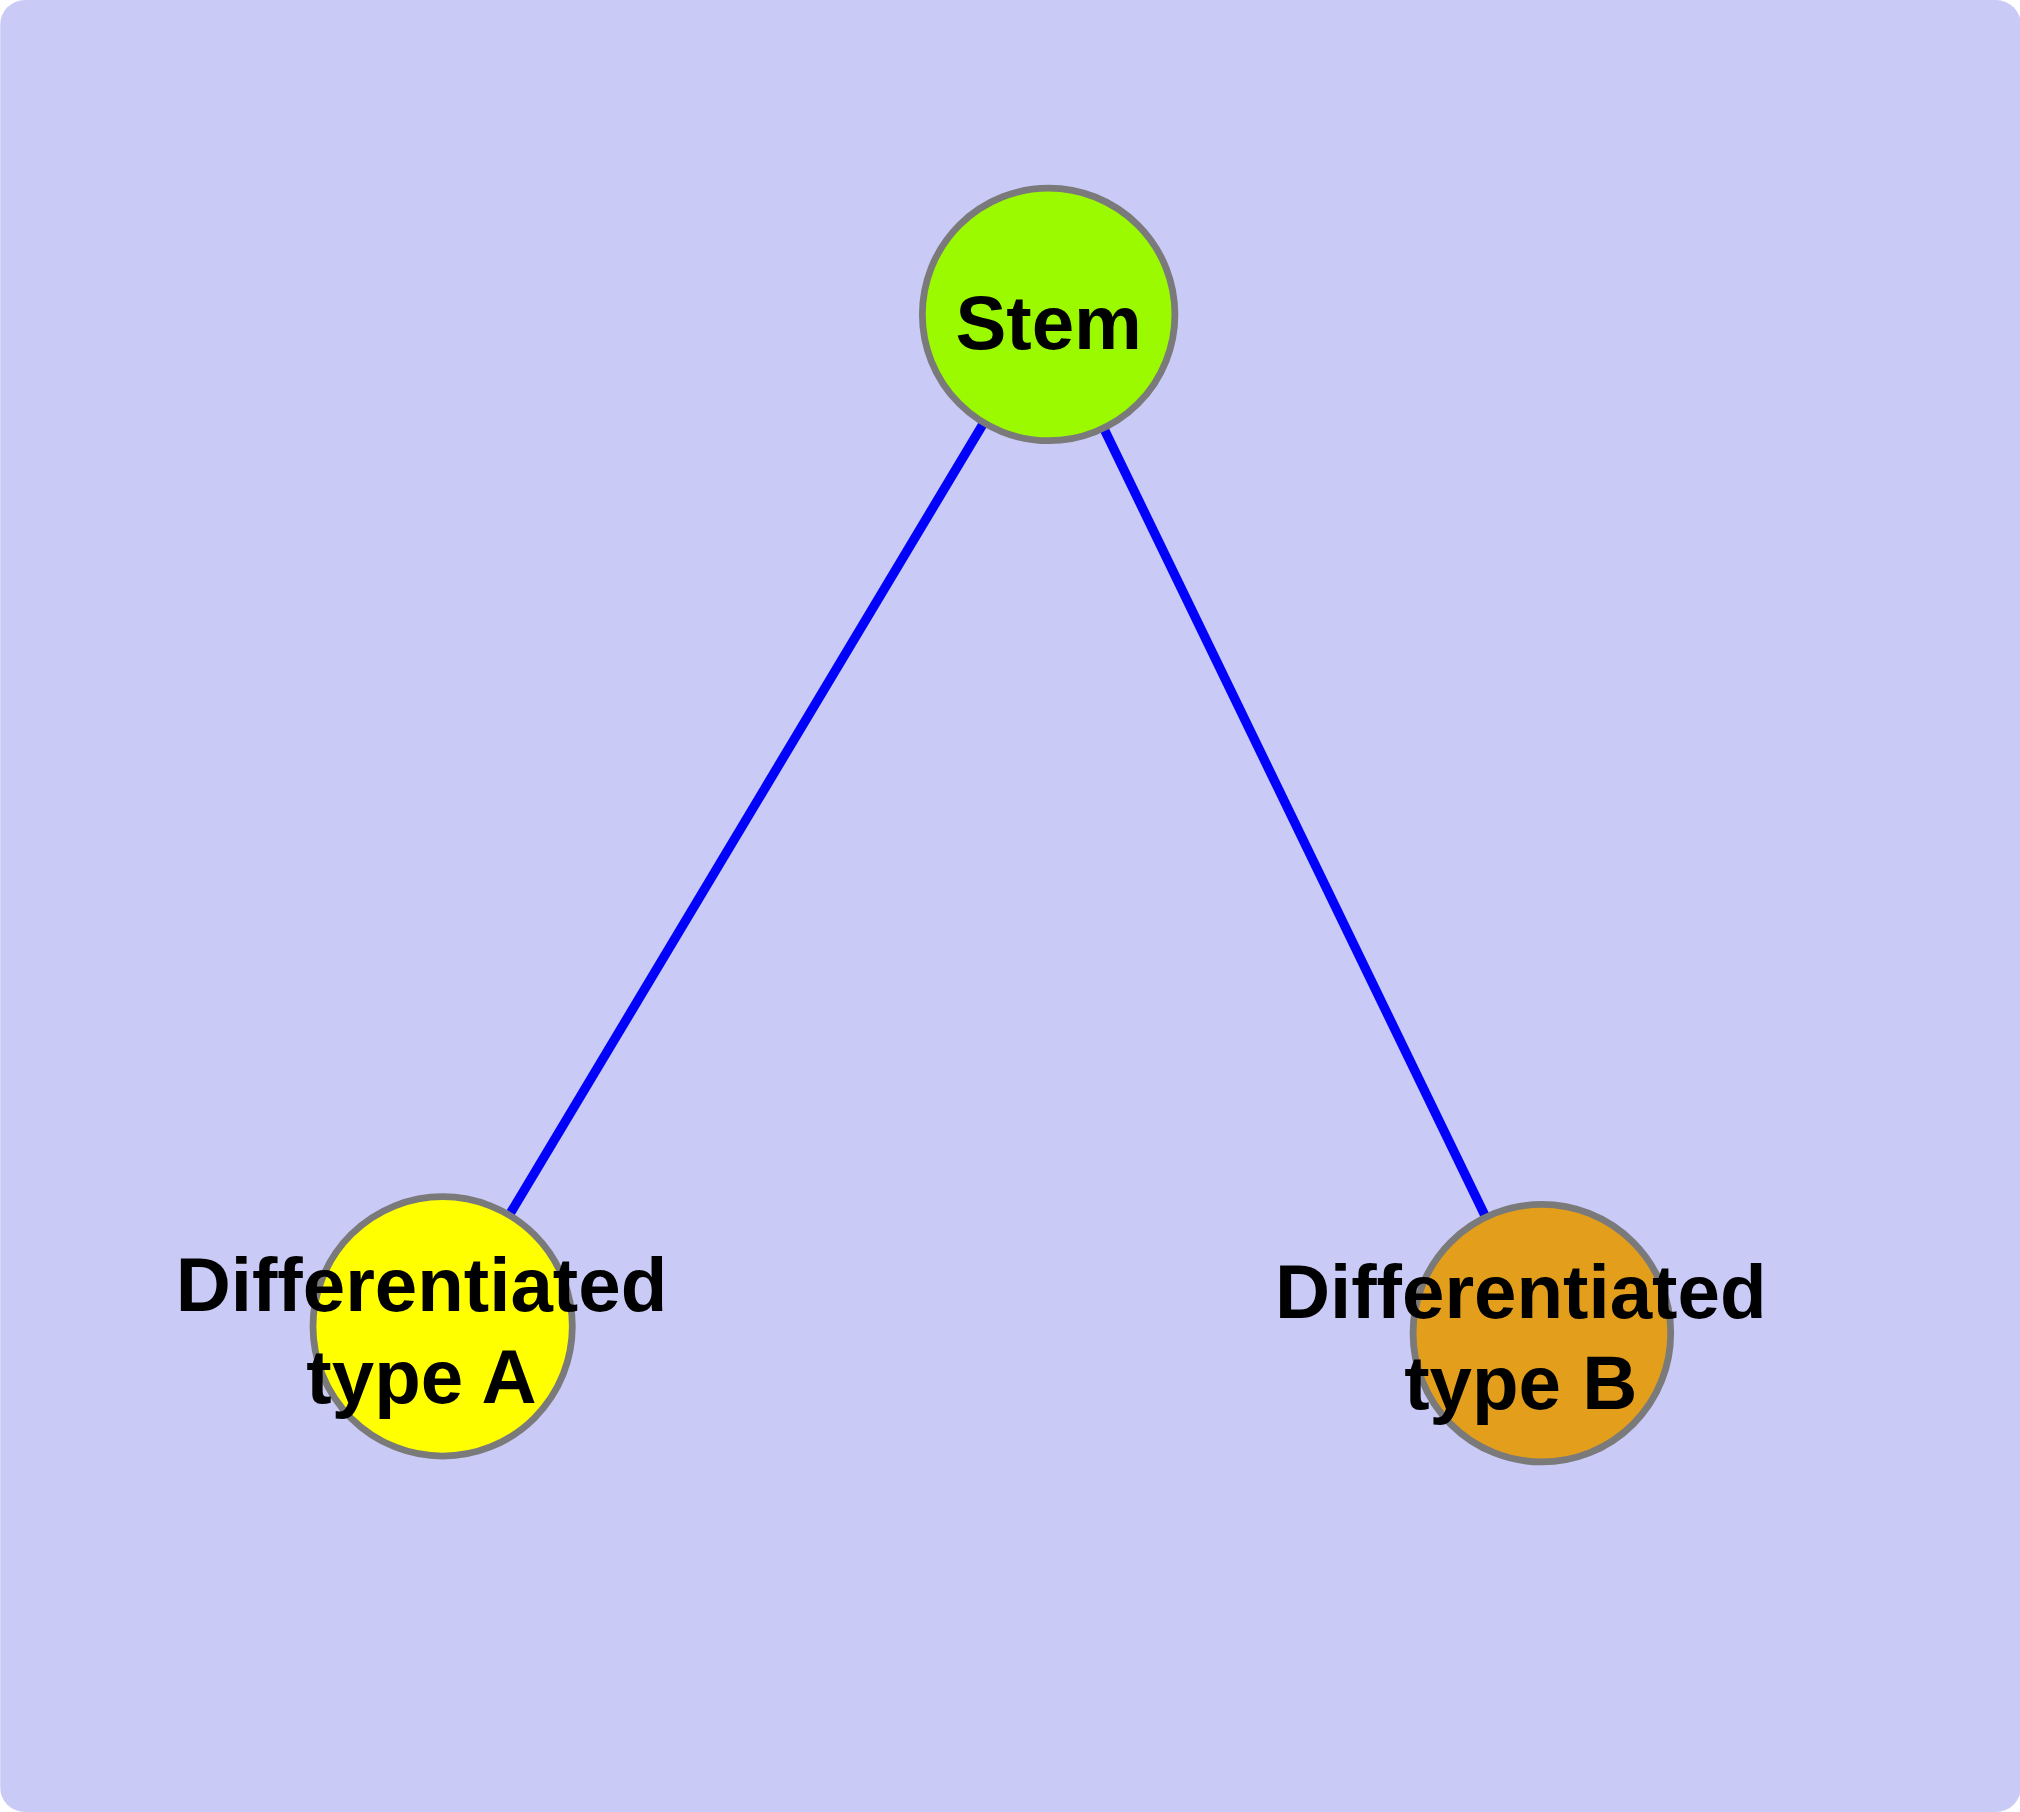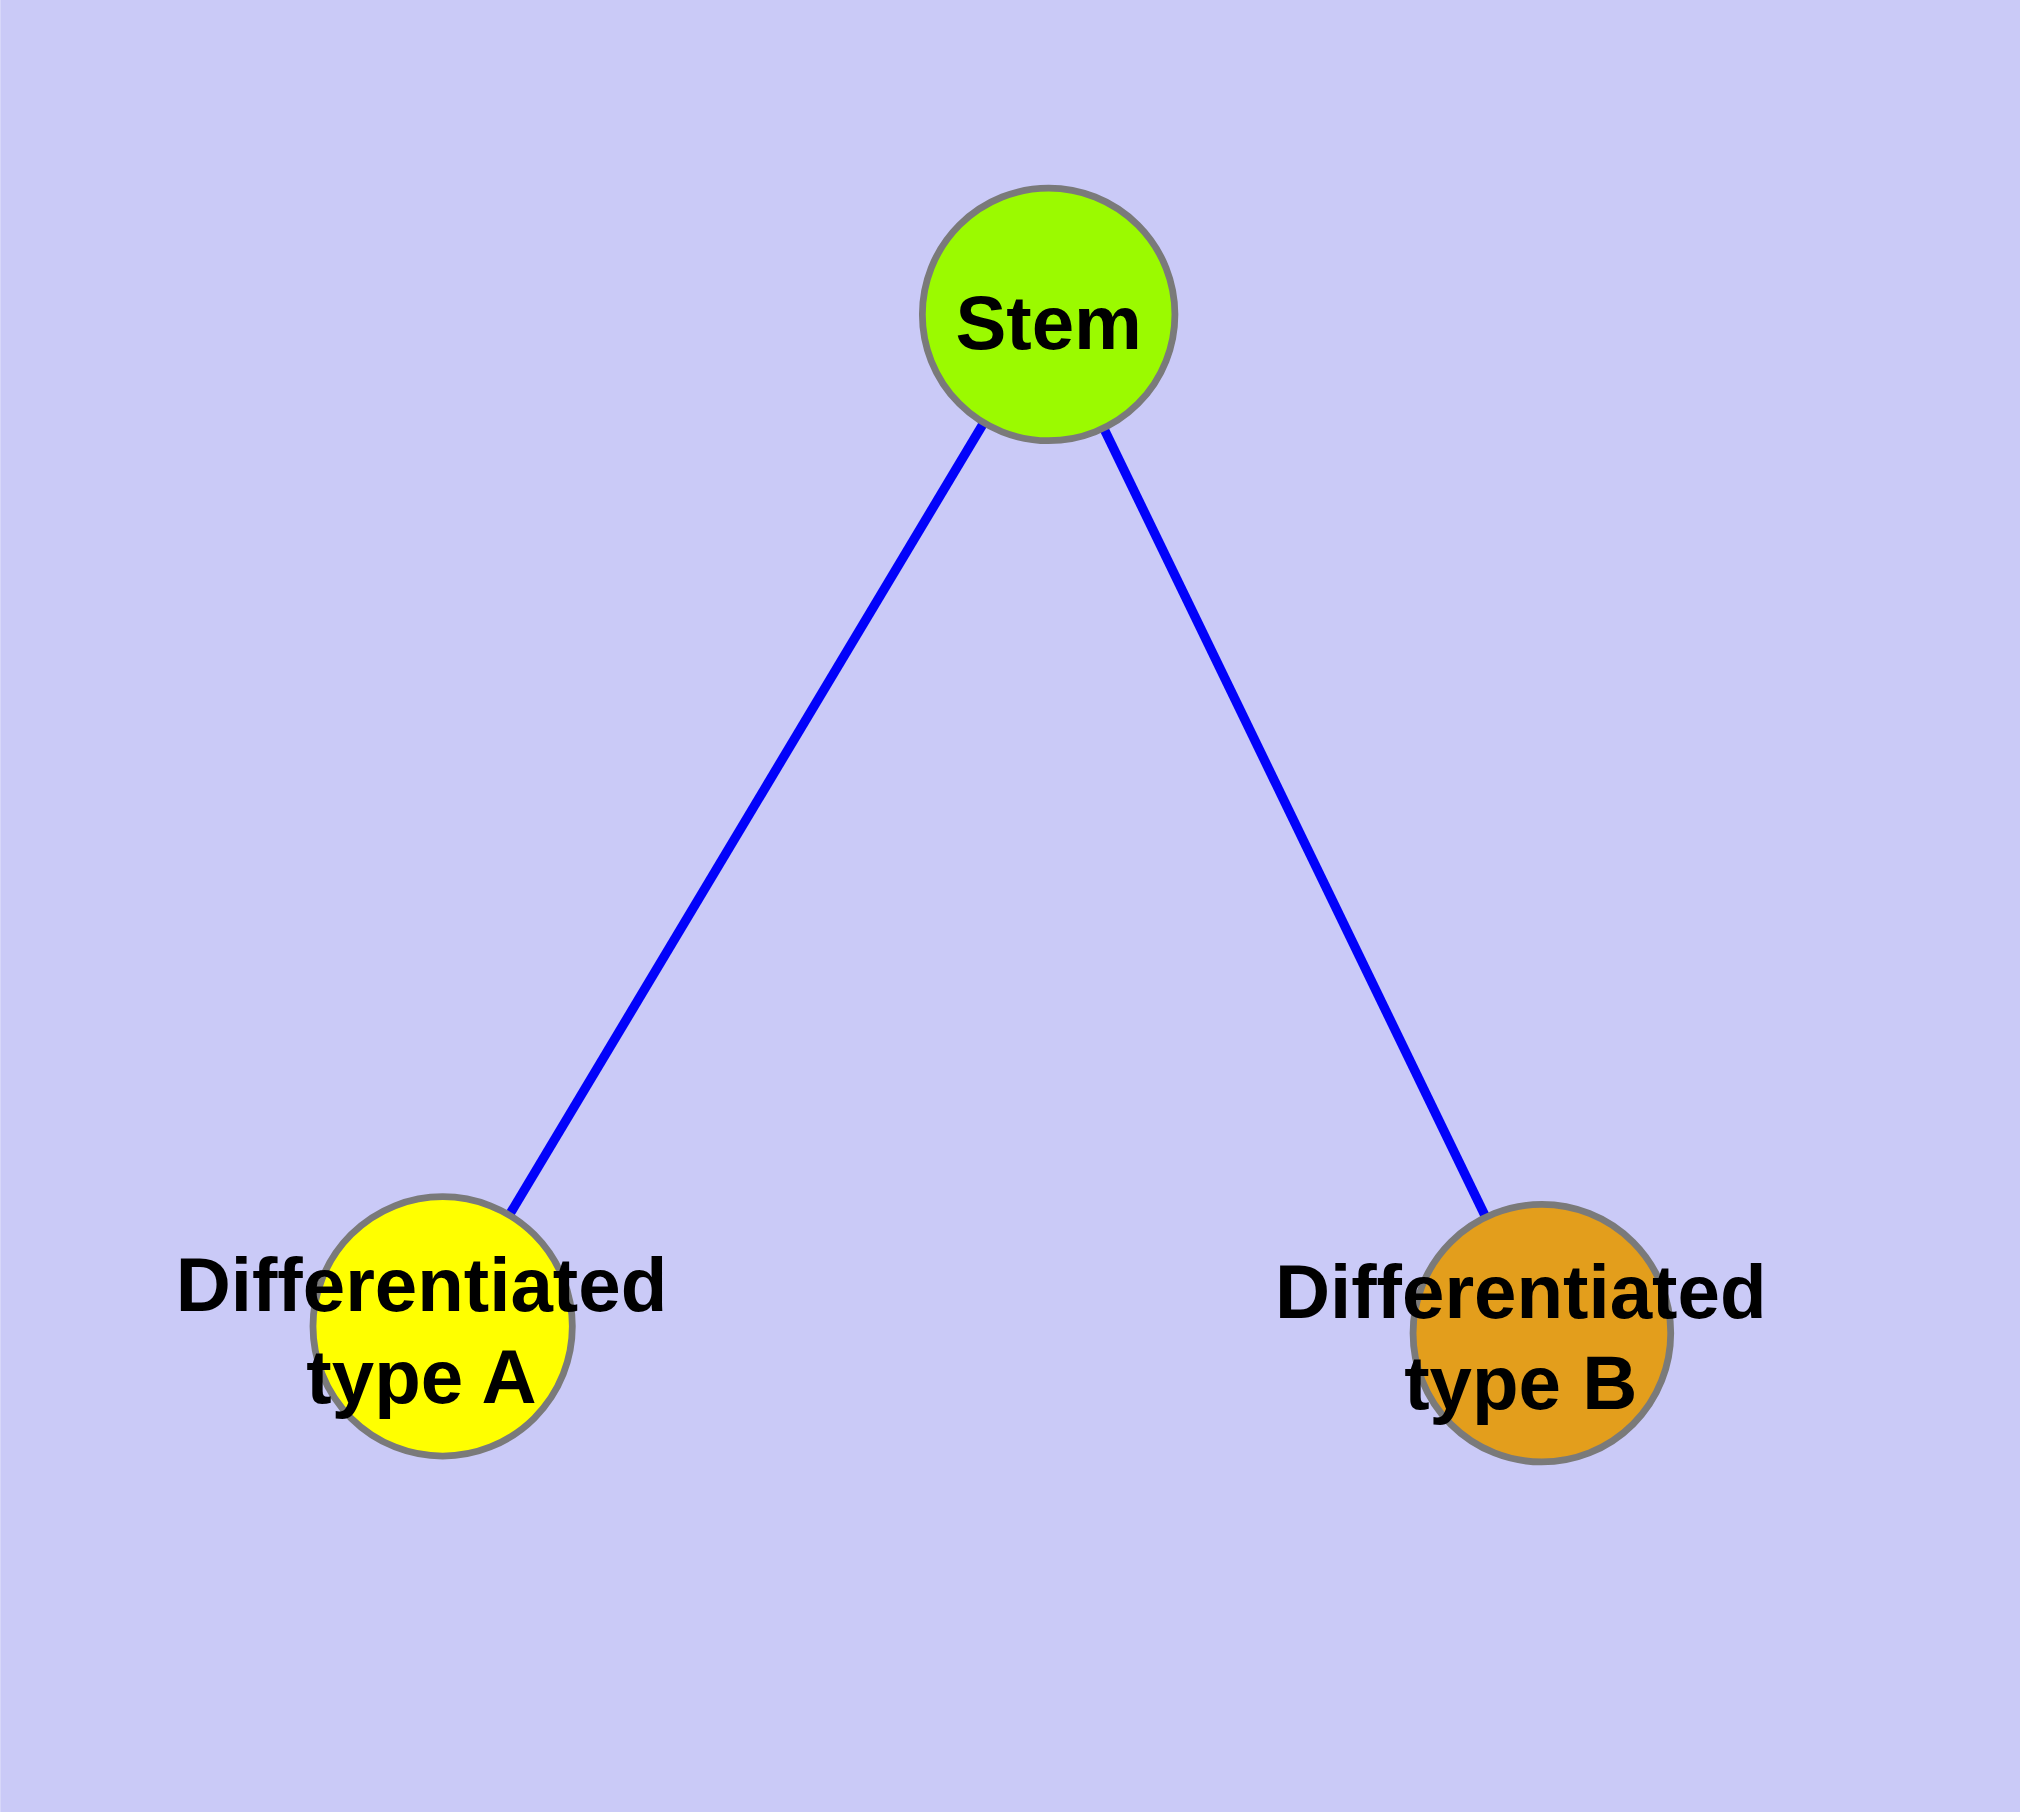--- a/index.html
+++ b/index.html
@@ -5,20 +5,21 @@
   html, body {
     margin: 0;
     padding: 0;
     background: #ffffff;
   }
   .stage {
     position: relative;
     width: 2021px;
     height: 1812px;
     overflow: hidden;
+    border-radius: 25px;
   }
   svg.graph {
     display: block;
     width: 2021px;
     height: 1812px;
   }
   .edge {
     fill: none;
     stroke-width: 11;
     stroke-linecap: butt;

